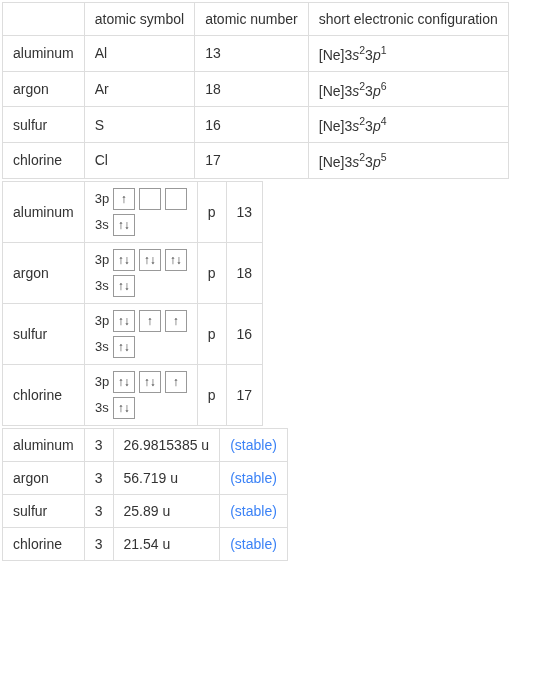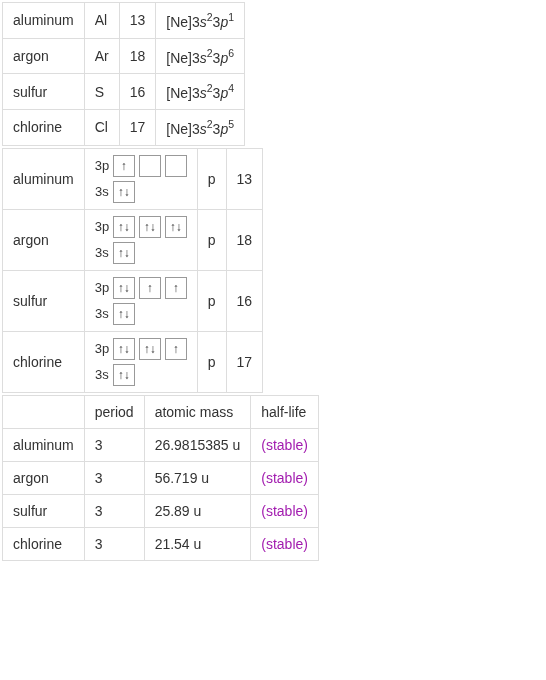--- a/index.html
+++ b/index.html
@@ -20,21 +20,21 @@
       text-align: left;
       vertical-align: middle;
     }
     th {
       font-weight: normal;
     }
     .mass {
       text-align: left;
     }
     .stable {
-      color: #a21caf;
+      color: #3b82f6;
     }
     .config sup {
       font-size: 0.75em;
     }
     .config i {
       font-style: italic;
     }
     .aufbau-cell {
       padding: 6px 10px;
     }
@@ -62,20 +62,26 @@
       justify-content: center;
       font-size: 12px;
       line-height: 1;
     }
   </style>
 </head>
 <body>
 
 <table>
   <tbody>
+      <tr>
+    <th></th>
+    <th>atomic symbol</th>
+    <th>atomic number</th>
+    <th>short electronic configuration</th>
+  </tr>
   <tr>
     <td>aluminum</td>
     <td>Al</td>
     <td>13</td>
     <td class="config"><span>[Ne]3</span><i>s</i><sup>2</sup>3<i>p</i><sup>1</sup></td>
   </tr>
   <tr>
     <td>argon</td>
     <td>Ar</td>
     <td>18</td>
@@ -172,26 +178,20 @@
       </div>
     </td>
     <td>p</td>
     <td>17</td>
   </tr>
 </tbody>
   </table>
 
 <table>
   <tbody>
-      <tr>
-    <th></th>
-    <th>period</th>
-    <th>atomic mass</th>
-    <th>half-life</th>
-  </tr>
   <tr>
     <td>aluminum</td>
     <td>3</td>
     <td class="mass">26.9815385 u</td>
     <td class="stable">(stable)</td>
   </tr>
   <tr>
     <td>argon</td>
     <td>3</td>
     <td class="mass">56.719 u</td>

